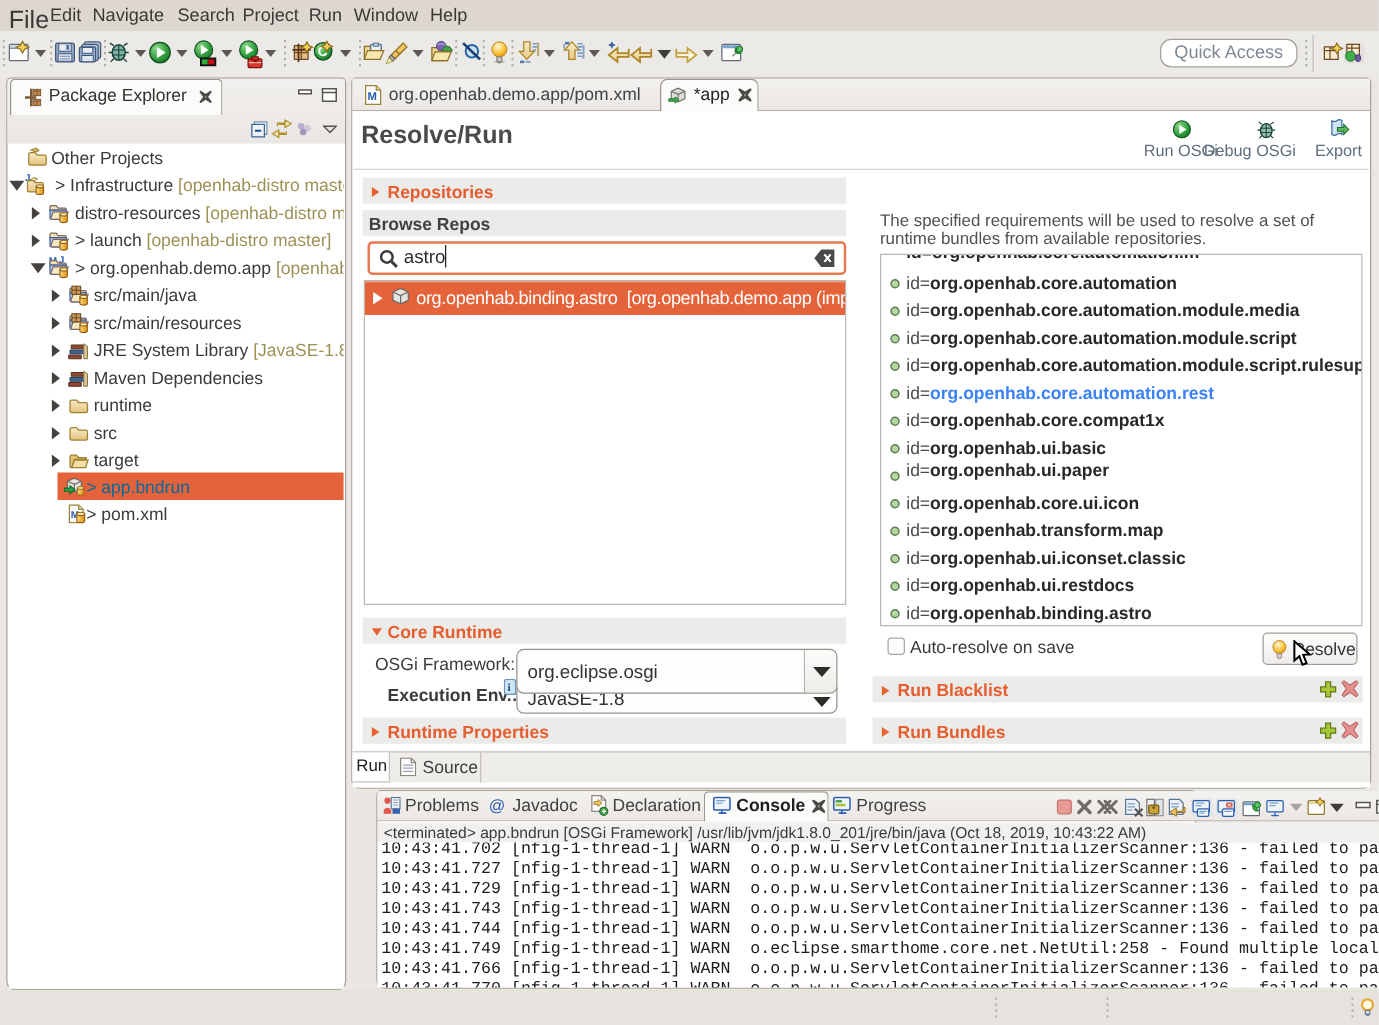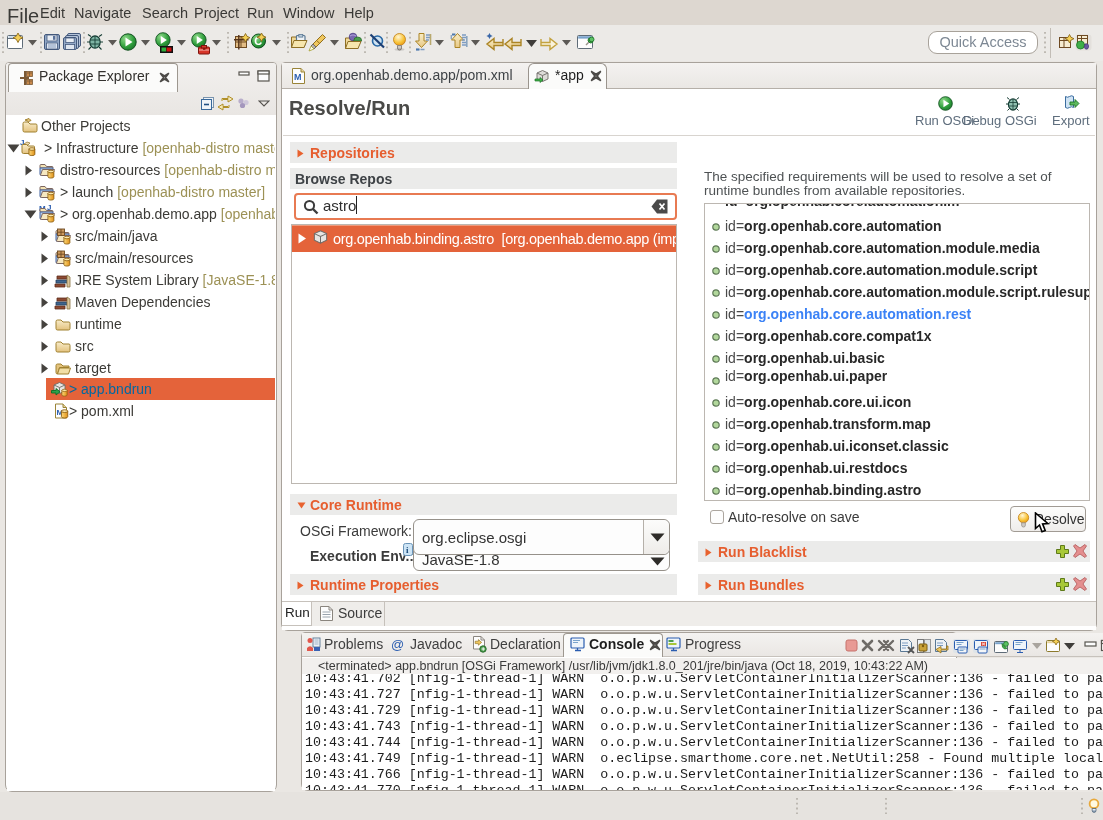--- a/index.html
+++ b/index.html
@@ -716,21 +716,21 @@
           </g>
         <path d="M222 6h11l-5.5 6.5Z" fill="#3f3d3a"></path>
         <rect x="243" y="5" width="11" height="4" fill="#fdfdfd" stroke="#58554f" stroke-width="1.2"></rect>
         <g transform="translate(259,3)">
             <rect x="0.5" y="0.5" width="10" height="10" fill="#fdfdfd" stroke="#58554f" stroke-width="1.2"></rect>
             <rect x="0.5" y="0.5" width="10" height="3" fill="#fdfdfd" stroke="#58554f" stroke-width="1.2"></rect>
           </g>
       </svg>
     </div>
     <div class="abs" id="cstatus" style="left:0;top:25px;width:814px;height:16px;background:#f2f0ee;font-size:12.5px;color:#3a3a3a;">
-      <div class="abs" style="left:16px;top:1px;white-space:nowrap;">&lt;terminated&gt; app.bndrun [OSGi Framework] /usr/lib/jvm/jdk1.8.0_201/jre/bin/java (Oct 18, 2019, 10:43:22 AM)</div>
+      <div class="abs" style="left:5px;top:1px;white-space:nowrap;">&lt;terminated&gt; app.bndrun [OSGi Framework] /usr/lib/jvm/jdk1.8.0_201/jre/bin/java (Oct 18, 2019, 10:43:22 AM)</div>
     </div>
     <div class="abs" id="clog" style="left:0;top:41px;width:814px;height:116px;background:#fff;overflow:hidden;">
       <pre style="position:absolute;left:3px;top:-3.5px;font-family:'Liberation Mono',monospace;font-size:13.3px;line-height:16px;color:#1c1c1c;">10:43:41.702 [nfig-1-thread-1] WARN  o.o.p.w.u.ServletContainerInitializerScanner:136 - failed to parse jarfile
 10:43:41.727 [nfig-1-thread-1] WARN  o.o.p.w.u.ServletContainerInitializerScanner:136 - failed to parse jarfile
 10:43:41.729 [nfig-1-thread-1] WARN  o.o.p.w.u.ServletContainerInitializerScanner:136 - failed to parse jarfile
 10:43:41.743 [nfig-1-thread-1] WARN  o.o.p.w.u.ServletContainerInitializerScanner:136 - failed to parse jarfile
 10:43:41.744 [nfig-1-thread-1] WARN  o.o.p.w.u.ServletContainerInitializerScanner:136 - failed to parse jarfile
 10:43:41.749 [nfig-1-thread-1] WARN  o.eclipse.smarthome.core.net.NetUtil:258 - Found multiple local interfaces
 10:43:41.766 [nfig-1-thread-1] WARN  o.o.p.w.u.ServletContainerInitializerScanner:136 - failed to parse jarfile
 10:43:41.770 [nfig-1-thread-1] WARN  o.o.p.w.u.ServletContainerInitializerScanner:136 - failed to parse jarfile</pre>

